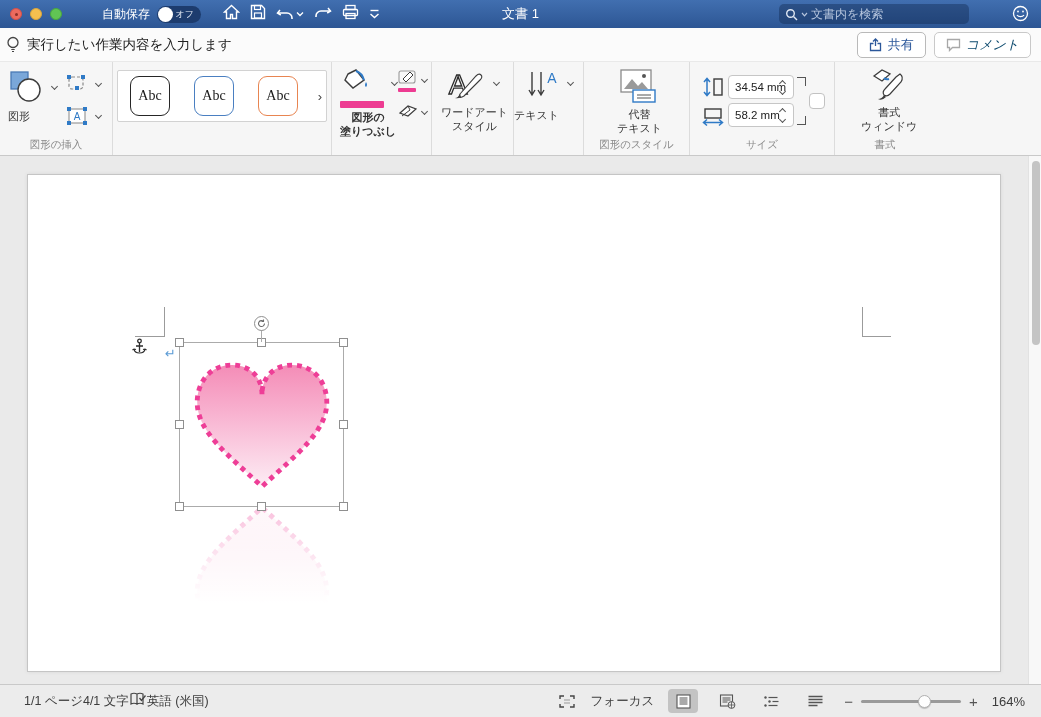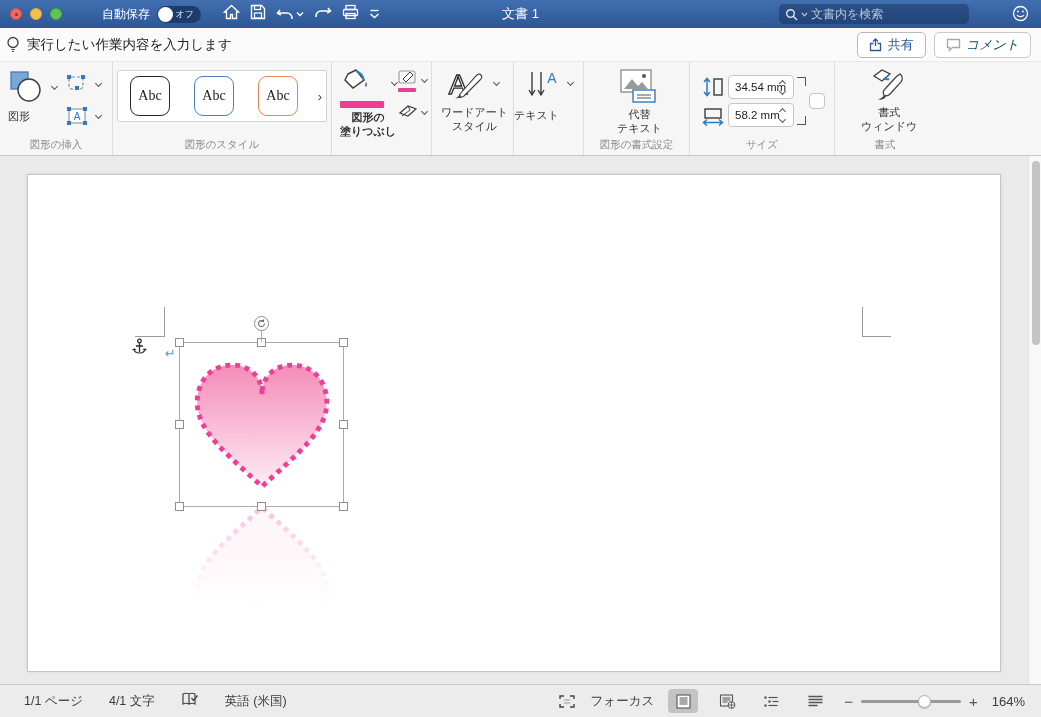--- a/index.html
+++ b/index.html
@@ -96,21 +96,21 @@
   .rot-stem { position:absolute; left:261px; top:174px; width:1px; height:12px; background:#ababab; }
   .rot-handle { position:absolute; left:254px; top:160px; width:15px; height:15px; border:1px solid #8f8f8f;
     border-radius:50%; background:#fff; display:flex; align-items:center; justify-content:center; }
 
   .vscroll { position:absolute; right:0; top:0; width:13px; height:528px; background:#f8f8f8; border-left:1px solid #e2e2e2; }
   .vthumb { position:absolute; left:2.5px; top:5px; width:8px; height:184px; border-radius:4px; background:#c4c4c4; }
 
   
   .statusbar { position:absolute; left:0; top:684px; width:1041px; height:33px; background:#ececec;
     border-top:1px solid #c9c9c9; display:flex; align-items:center; font-size:12.5px; color:#3c3c3c; }
-  .sb-left { display:flex; align-items:center; gap:26px; margin-left:24px; }
+  .sb-left { display:flex; align-items:center; margin-left:24px; }
   .sb-right { position:absolute; right:16px; display:flex; align-items:center; gap:14px; }
   .viewbtn { width:30px; height:24px; display:flex; align-items:center; justify-content:center; border-radius:4px; }
   .viewbtn.sel { background:#c3c3c3; }
   .zoomer { display:flex; align-items:center; gap:8px; }
   .ztrack { position:relative; width:100px; height:3px; background:#9a9a9a; border-radius:2px; }
   .zthumb { position:absolute; left:57%; top:-5px; width:13px; height:13px; background:#fdfdfd; border:1px solid #b0b0b0; border-radius:50%; box-shadow:0 1px 1px rgba(0,0,0,0.2); }
   .zsign { font-size:15px; color:#555; }
   .focus-item { display:flex; align-items:center; gap:16px; }
 </style>
 </head>
@@ -253,21 +253,20 @@
       <div class="glabel">図形の挿入</div>
     </div>
 
     <div class="rgroup" style="width:219px;">
       <div class="gallery">
         <div class="abc" style="border:1.4px solid #262626;">Abc</div>
         <div class="abc" style="border:1.4px solid #4a7fc1;">Abc</div>
         <div class="abc" style="border:1.4px solid #e88551;">Abc</div>
         <div class="gal-more">›</div>
       </div>
-      <div class="glabel">図形のスタイル</div>
     </div>
 
     <div class="rgroup" style="width:100px;">
       <div style="position:absolute;left:8px;top:6px;font-weight:bold;">
         <svg width="32" height="28" viewBox="0 0 32 28">
           <path d="M8 6 L16 2 L24 12 L13 20 L5 12 Z" fill="#fff" stroke="#3c3c3c" stroke-width="1.4"></path>
           <path d="M16 3 q6 2 8 9" fill="none" stroke="#2f7ac6" stroke-width="2"></path>
           <path d="M26 14 q2 3 0 5 q-2 -1 0 -5" fill="#2f7ac6"></path>
         </svg>
         <div class="pinkbar" style="width:44px;margin-top:1px;"></div>
@@ -322,21 +321,21 @@
         <svg width="40" height="36" viewBox="0 0 40 36">
           <rect x="4" y="2" width="30" height="22" fill="#fff" stroke="#8a8a8a" stroke-width="1.3"></rect>
           <circle cx="27" cy="8" r="2" fill="#555"></circle>
           <path d="M7 21 L15 11 L21 18 L25 14 L31 21 Z" fill="#9a9a9a"></path>
           <rect x="16" y="22" width="22" height="12" fill="#fff" stroke="#2f7ac6" stroke-width="1.4"></rect>
           <path d="M20 27 h14 M20 30 h14" stroke="#555" stroke-width="1.2"></path>
         </svg>
         <div class="lbl2">代替
 テキスト</div>
       </div>
-      <div class="glabel">図形の書式設定</div>
+      <div class="glabel">図形のスタイル</div>
     </div>
 
 
     <div class="rgroup" style="width:145px;">
       <svg style="position:absolute;left:12px;top:15px;" width="22" height="20" viewBox="0 0 22 20">
         <path d="M5 2 v16 M2 5 L5 1.5 L8 5 M2 15 L5 18.5 L8 15" fill="none" stroke="#2f7ac6" stroke-width="1.5"></path>
         <rect x="12" y="2" width="8" height="16" fill="none" stroke="#3c3c3c" stroke-width="1.4"></rect>
       </svg>
       <div class="sizefield" style="left:38px;top:13px;">
         <span>34.54 mm</span>

